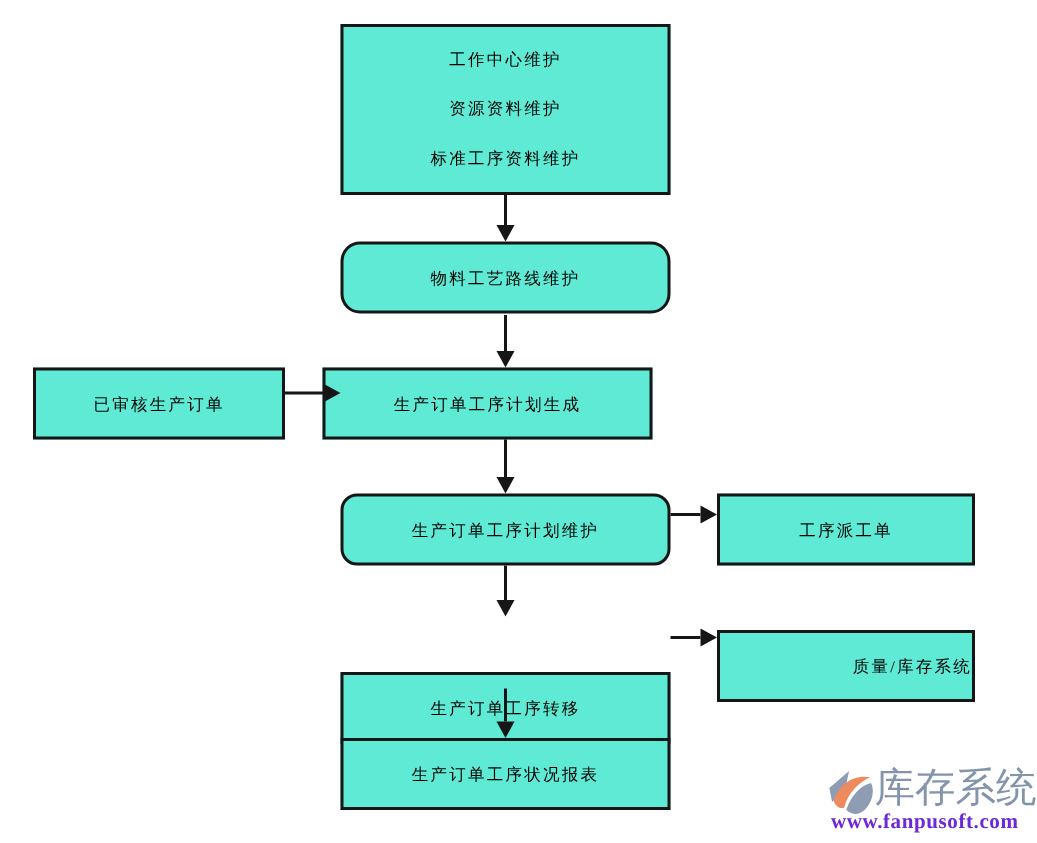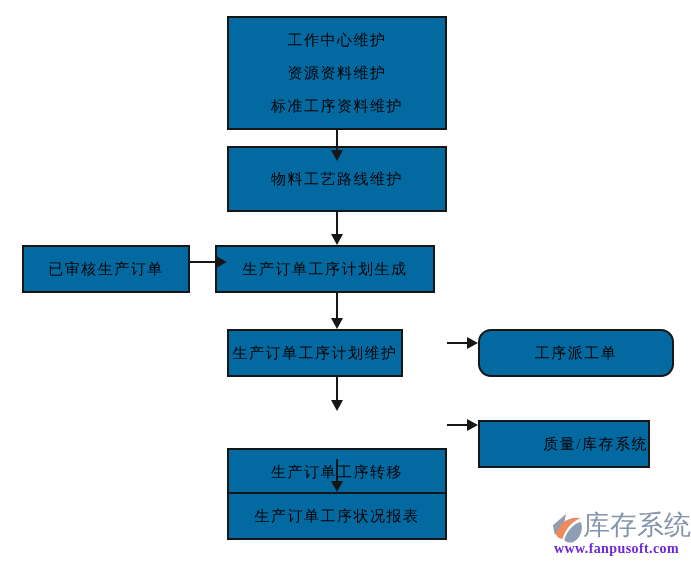--- a/index.html
+++ b/index.html
@@ -5,34 +5,34 @@
   html,body{margin:0;padding:0;}
   body{
     width:691px;height:562px;position:relative;overflow:hidden;
     background:#ffffff;
     font-family:"Liberation Serif","DejaVu Serif",serif;
   }
   .stage{position:absolute;inset:0;}
   .box{
     position:absolute;
     border:2px solid #161616;
-    background:#0369a1;
+    background:#5eead4;
     display:flex;align-items:center;justify-content:center;
-    font-size:15px;color:#000000;letter-spacing:1.5px;
+    font-size:11px;color:#000000;letter-spacing:1.5px;
     text-align:center;box-sizing:border-box;
   }
   .box.multi{flex-direction:column;}
   .box.multi .bline{line-height:33px;}
   
   #b-master  {left:227px;top:16px; width:220px;height:114px;}
-  #b-routing {left:227px;top:146px;width:220px;height:66px;}
+  #b-routing {left:227px;top:161px;width:220px;height:48px;border-radius:13px;}
   #b-approved{left:22px; top:245px;width:168px;height:48px;}
   #b-generate{left:215px;top:245px;width:220px;height:48px;}
-  #b-maintain{left:227px;top:329px;width:176px;height:48px;}
-  #b-dispatch{left:478px;top:329px;width:196px;height:48px;border-radius:13px;}
+  #b-maintain{left:227px;top:329px;width:220px;height:48px;border-radius:11px;}
+  #b-dispatch{left:478px;top:329px;width:172px;height:48px;}
   #b-transfer{left:227px;top:411px;width:220px;height:48px;margin-top:37px;}
   #b-quality {left:478px;top:420px;width:172px;height:48px;justify-content:flex-end;}
   #b-report  {left:227px;top:492px;width:220px;height:48px;}
   
   .varrow{position:absolute;width:12px;display:flex;flex-direction:column;align-items:center;}
   .vline{width:2px;flex:1;background:#161616;}
   .head-down{width:0;height:0;border-left:6px solid transparent;border-right:6px solid transparent;border-top:11px solid #161616;}
   .harrow{position:absolute;height:12px;display:flex;align-items:center;}
   .hline{height:2px;flex:1;background:#161616;}
   .head-right{width:0;height:0;border-top:6px solid transparent;border-bottom:6px solid transparent;border-left:11px solid #161616;}

